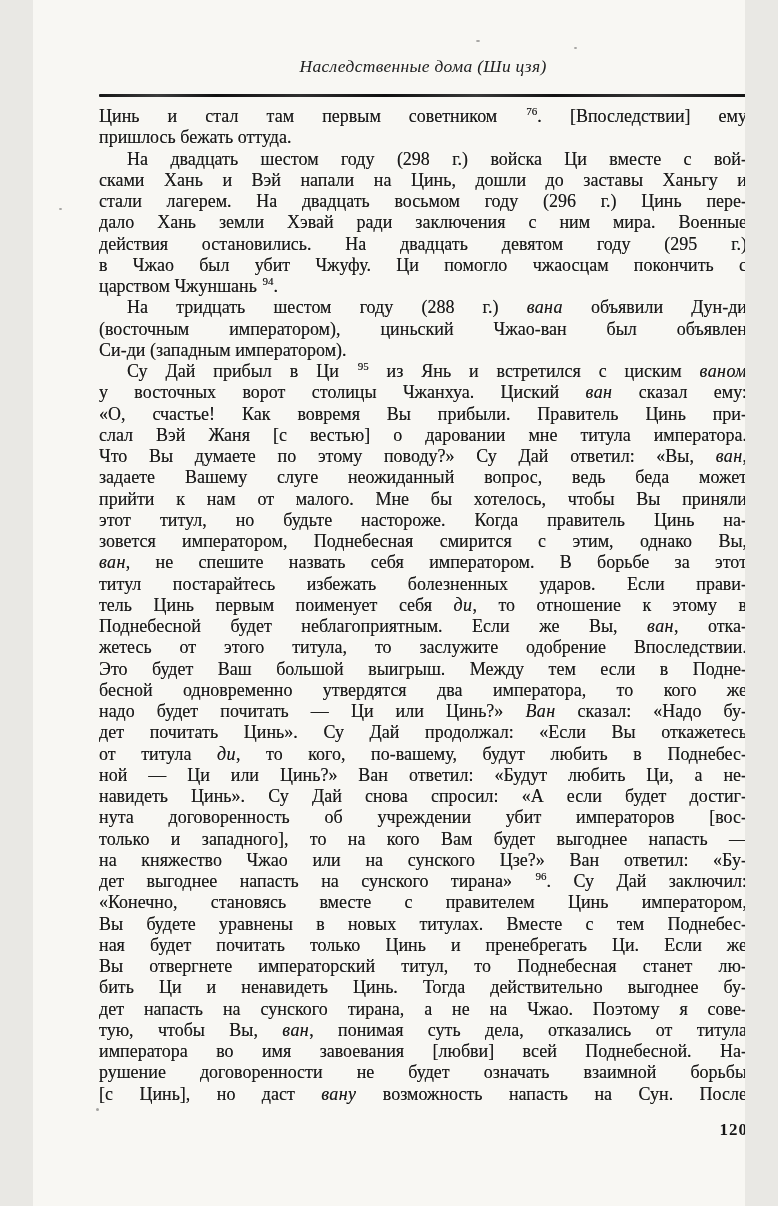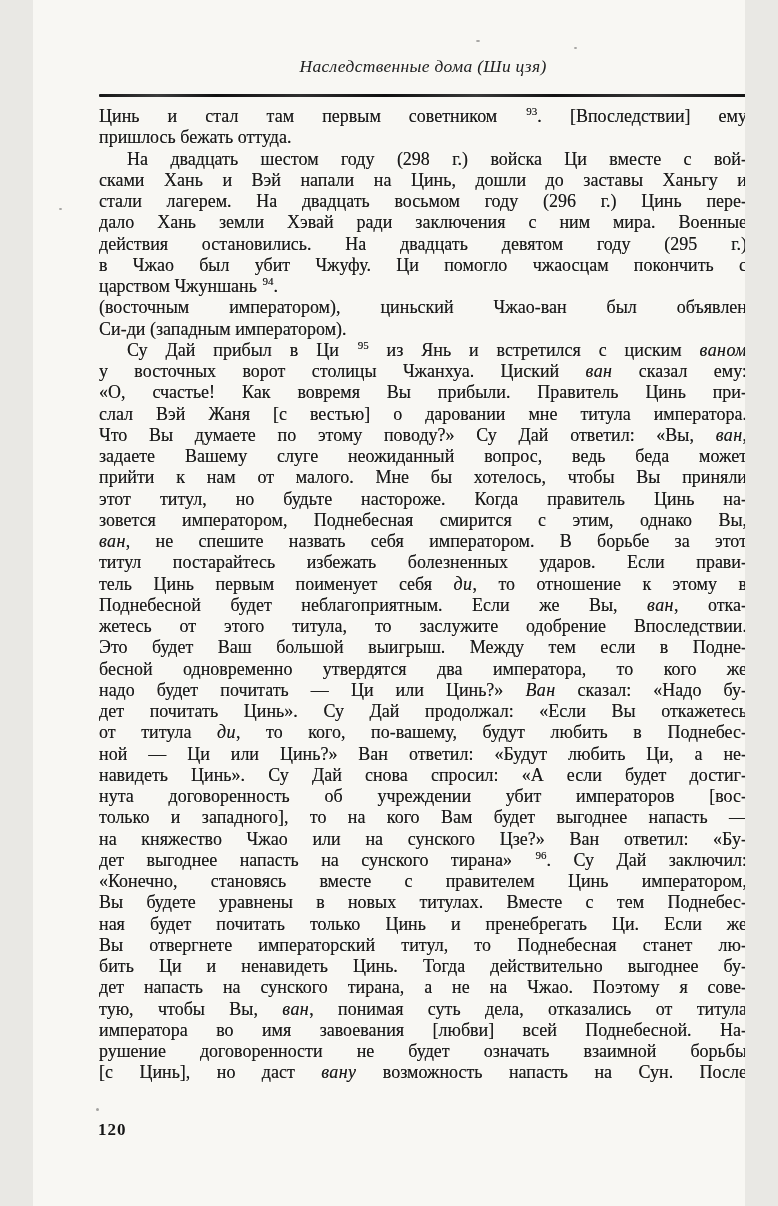--- a/index.html
+++ b/index.html
@@ -61,21 +61,21 @@
     font-size: 11px;
     line-height: 0;
     vertical-align: super;
     margin-left: 1px;
   }
   .page-number {
     position: absolute;
     top: 1120px;
     left: 65px;
     width: 650px;
-    text-align: left;
+    text-align: right;
     font-size: 17px;
     font-weight: bold;
     letter-spacing: 1px;
     color: #161616;
   }
   .speck {
     position: absolute;
     background: rgba(60,60,60,0.45);
     border-radius: 50%;
   }
@@ -85,33 +85,34 @@
   .speck.s4 { left: 63px;  top: 1108px;width: 3px; height: 3px; }
 </style>
 </head>
 <body>
 
 <div class="page">
   <div class="running-head">Наследственные дома (Ши цзя)</div>
   <div class="head-rule"></div>
   <div class="body-text">
       <div class="paragraph">
-        <div class="line">Цинь и стал там первым советником <sup>93</sup>. [Впоследствии] ему</div>
+        <div class="line">Цинь и стал там первым советником <sup>76</sup>. [Впоследствии] ему</div>
         <div class="line last">пришлось бежать оттуда.</div>
       </div>
       <div class="paragraph">
         <div class="line first">На двадцать шестом году (298 г.) войска Ци вместе с вой-</div>
         <div class="line">сками Хань и Вэй напали на Цинь, дошли до заставы Ханьгу и</div>
         <div class="line">стали лагерем. На двадцать восьмом году (296 г.) Цинь пере-</div>
         <div class="line">дало Хань земли Хэвай ради заключения с ним мира. Военные</div>
         <div class="line">действия остановились. На двадцать девятом году (295 г.)</div>
         <div class="line">в Чжао был убит Чжуфу. Ци помогло чжаосцам покончить с</div>
         <div class="line last">царством Чжуншань <sup>94</sup>.</div>
       </div>
       <div class="paragraph">
+        <div class="line first">На тридцать шестом году (288 г.) <i>вана</i> объявили Дун-ди</div>
         <div class="line">(восточным императором), циньский Чжао-ван был объявлен</div>
         <div class="line last">Си-ди (западным императором).</div>
       </div>
       <div class="paragraph">
         <div class="line first">Су Дай прибыл в Ци <sup>95</sup> из Янь и встретился с циским <i>ваном</i></div>
         <div class="line">у восточных ворот столицы Чжанхуа. Циский <i>ван</i> сказал ему:</div>
         <div class="line">«О, счастье! Как вовремя Вы прибыли. Правитель Цинь при-</div>
         <div class="line">слал Вэй Жаня [с вестью] о даровании мне титула императора.</div>
         <div class="line">Что Вы думаете по этому поводу?» Су Дай ответил: «Вы, <i>ван</i>,</div>
         <div class="line">задаете Вашему слуге неожиданный вопрос, ведь беда может</div>

